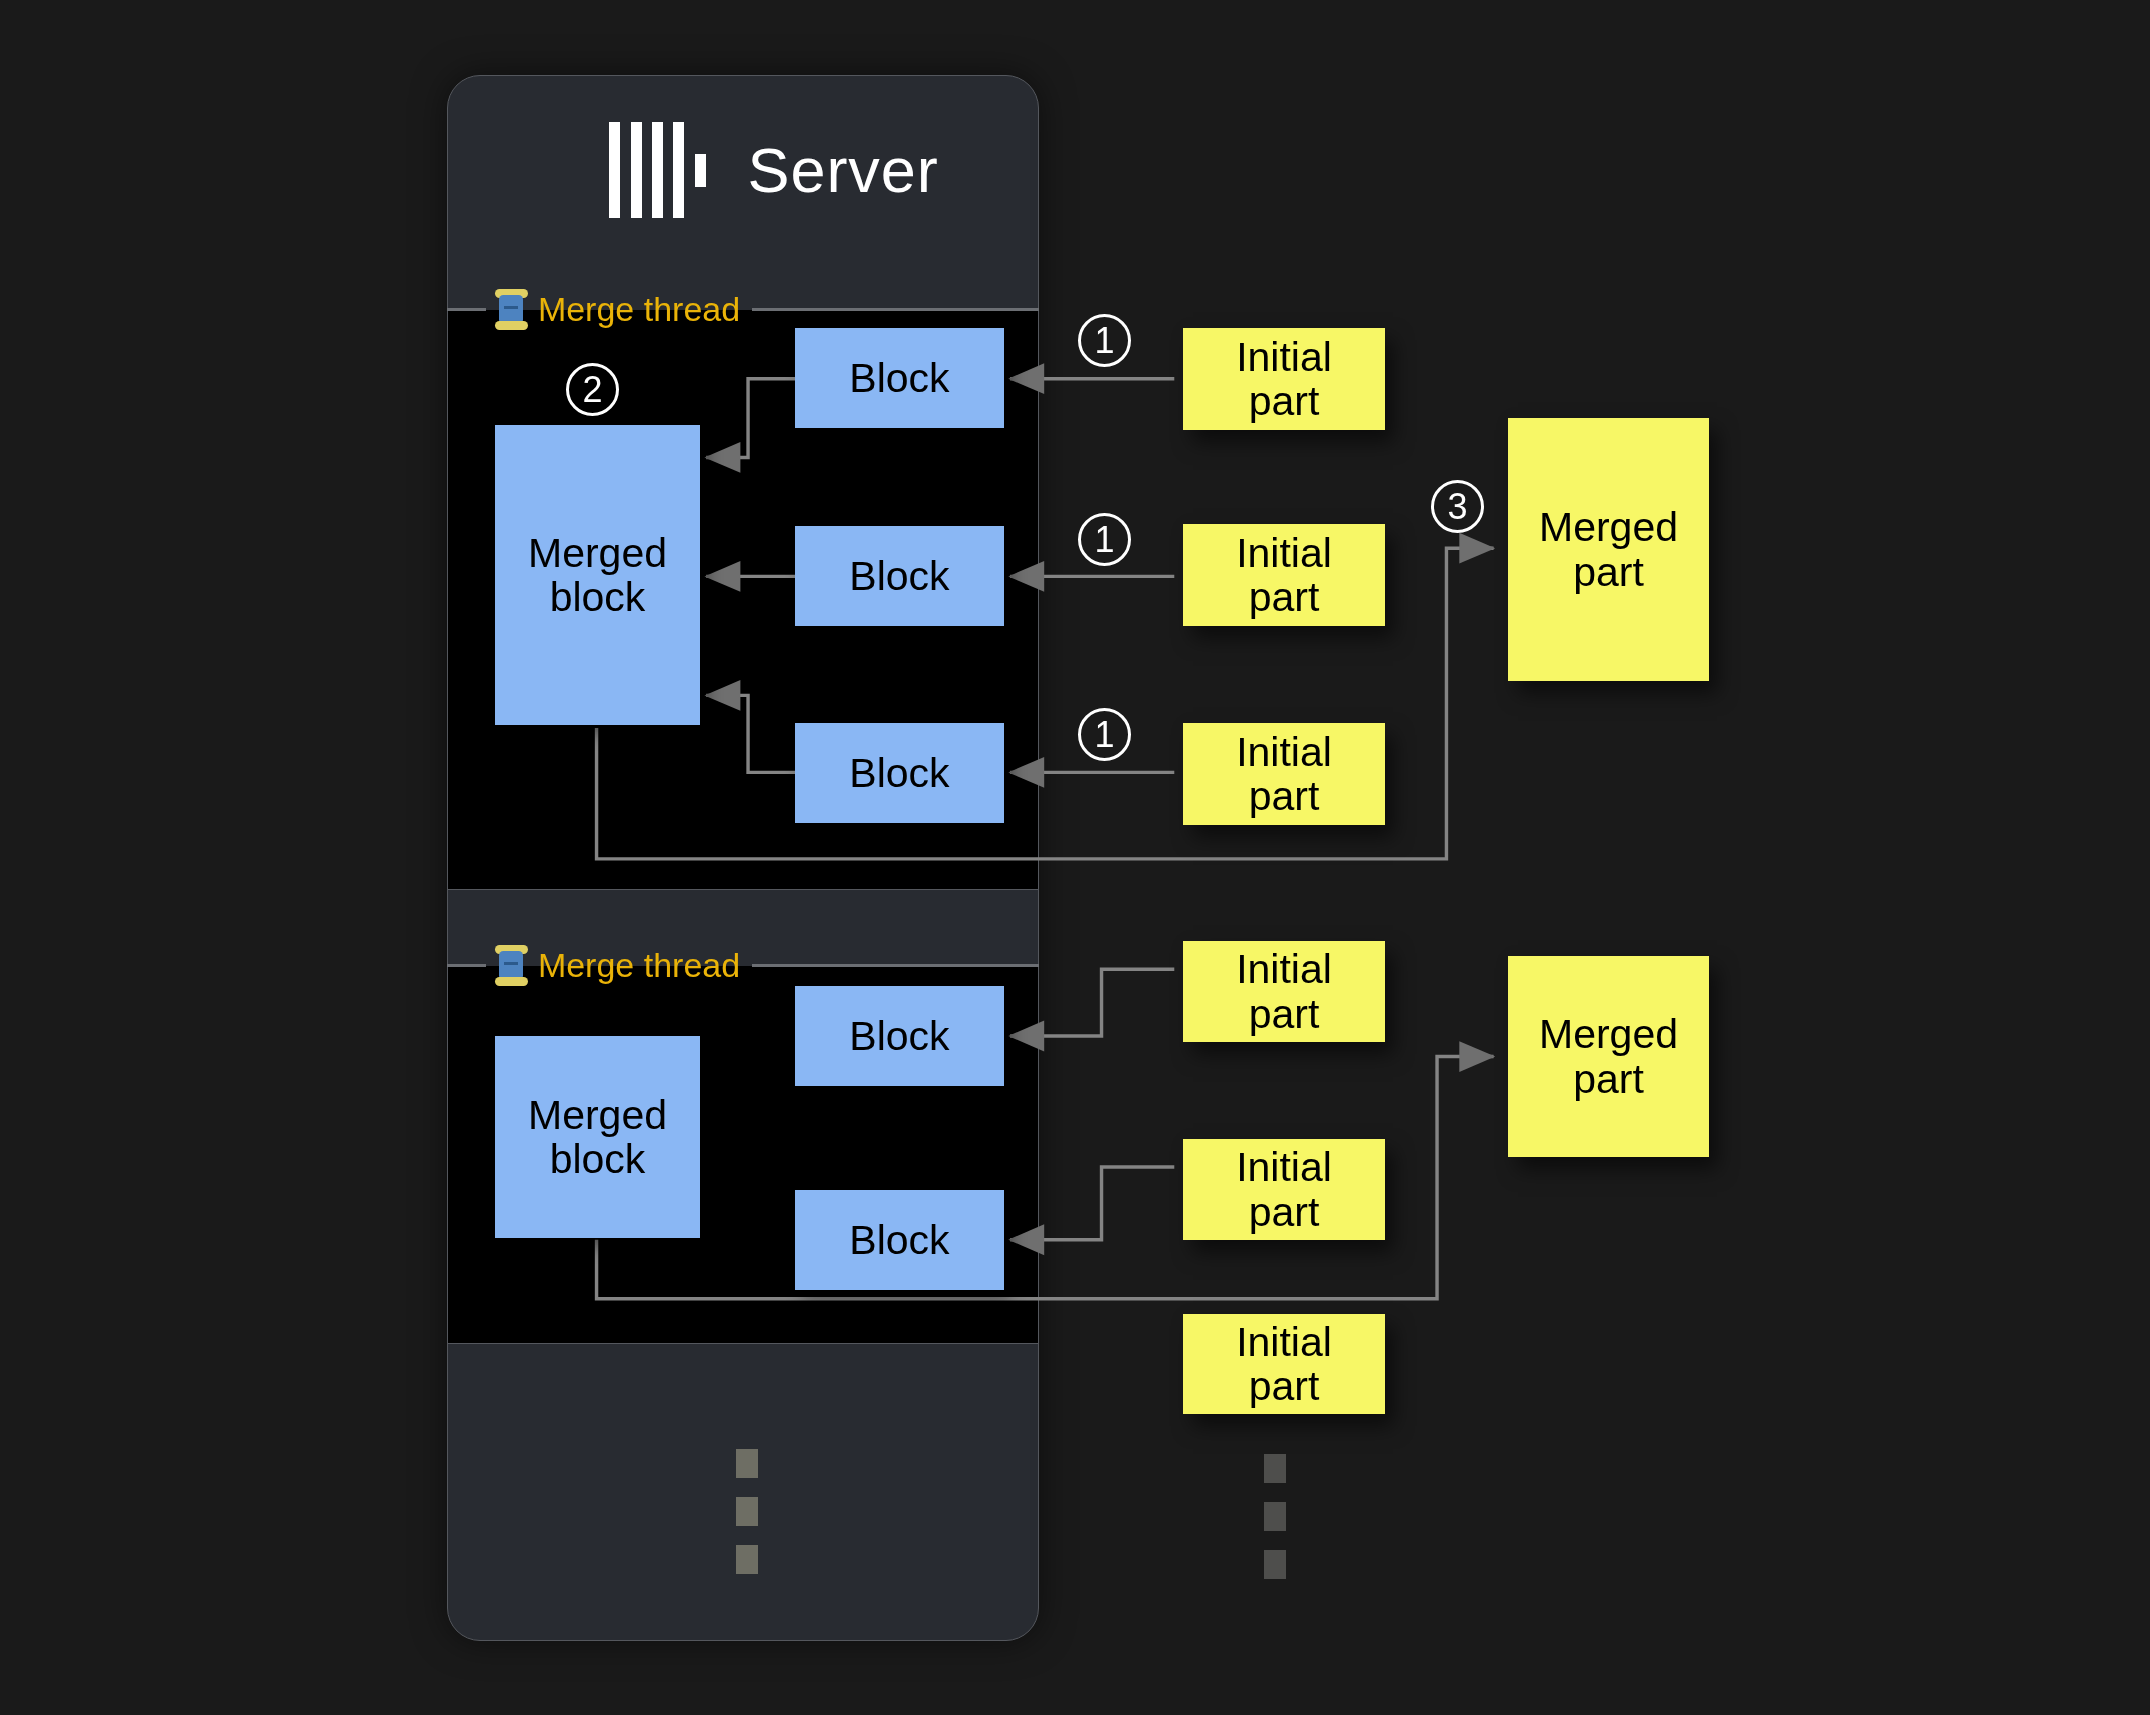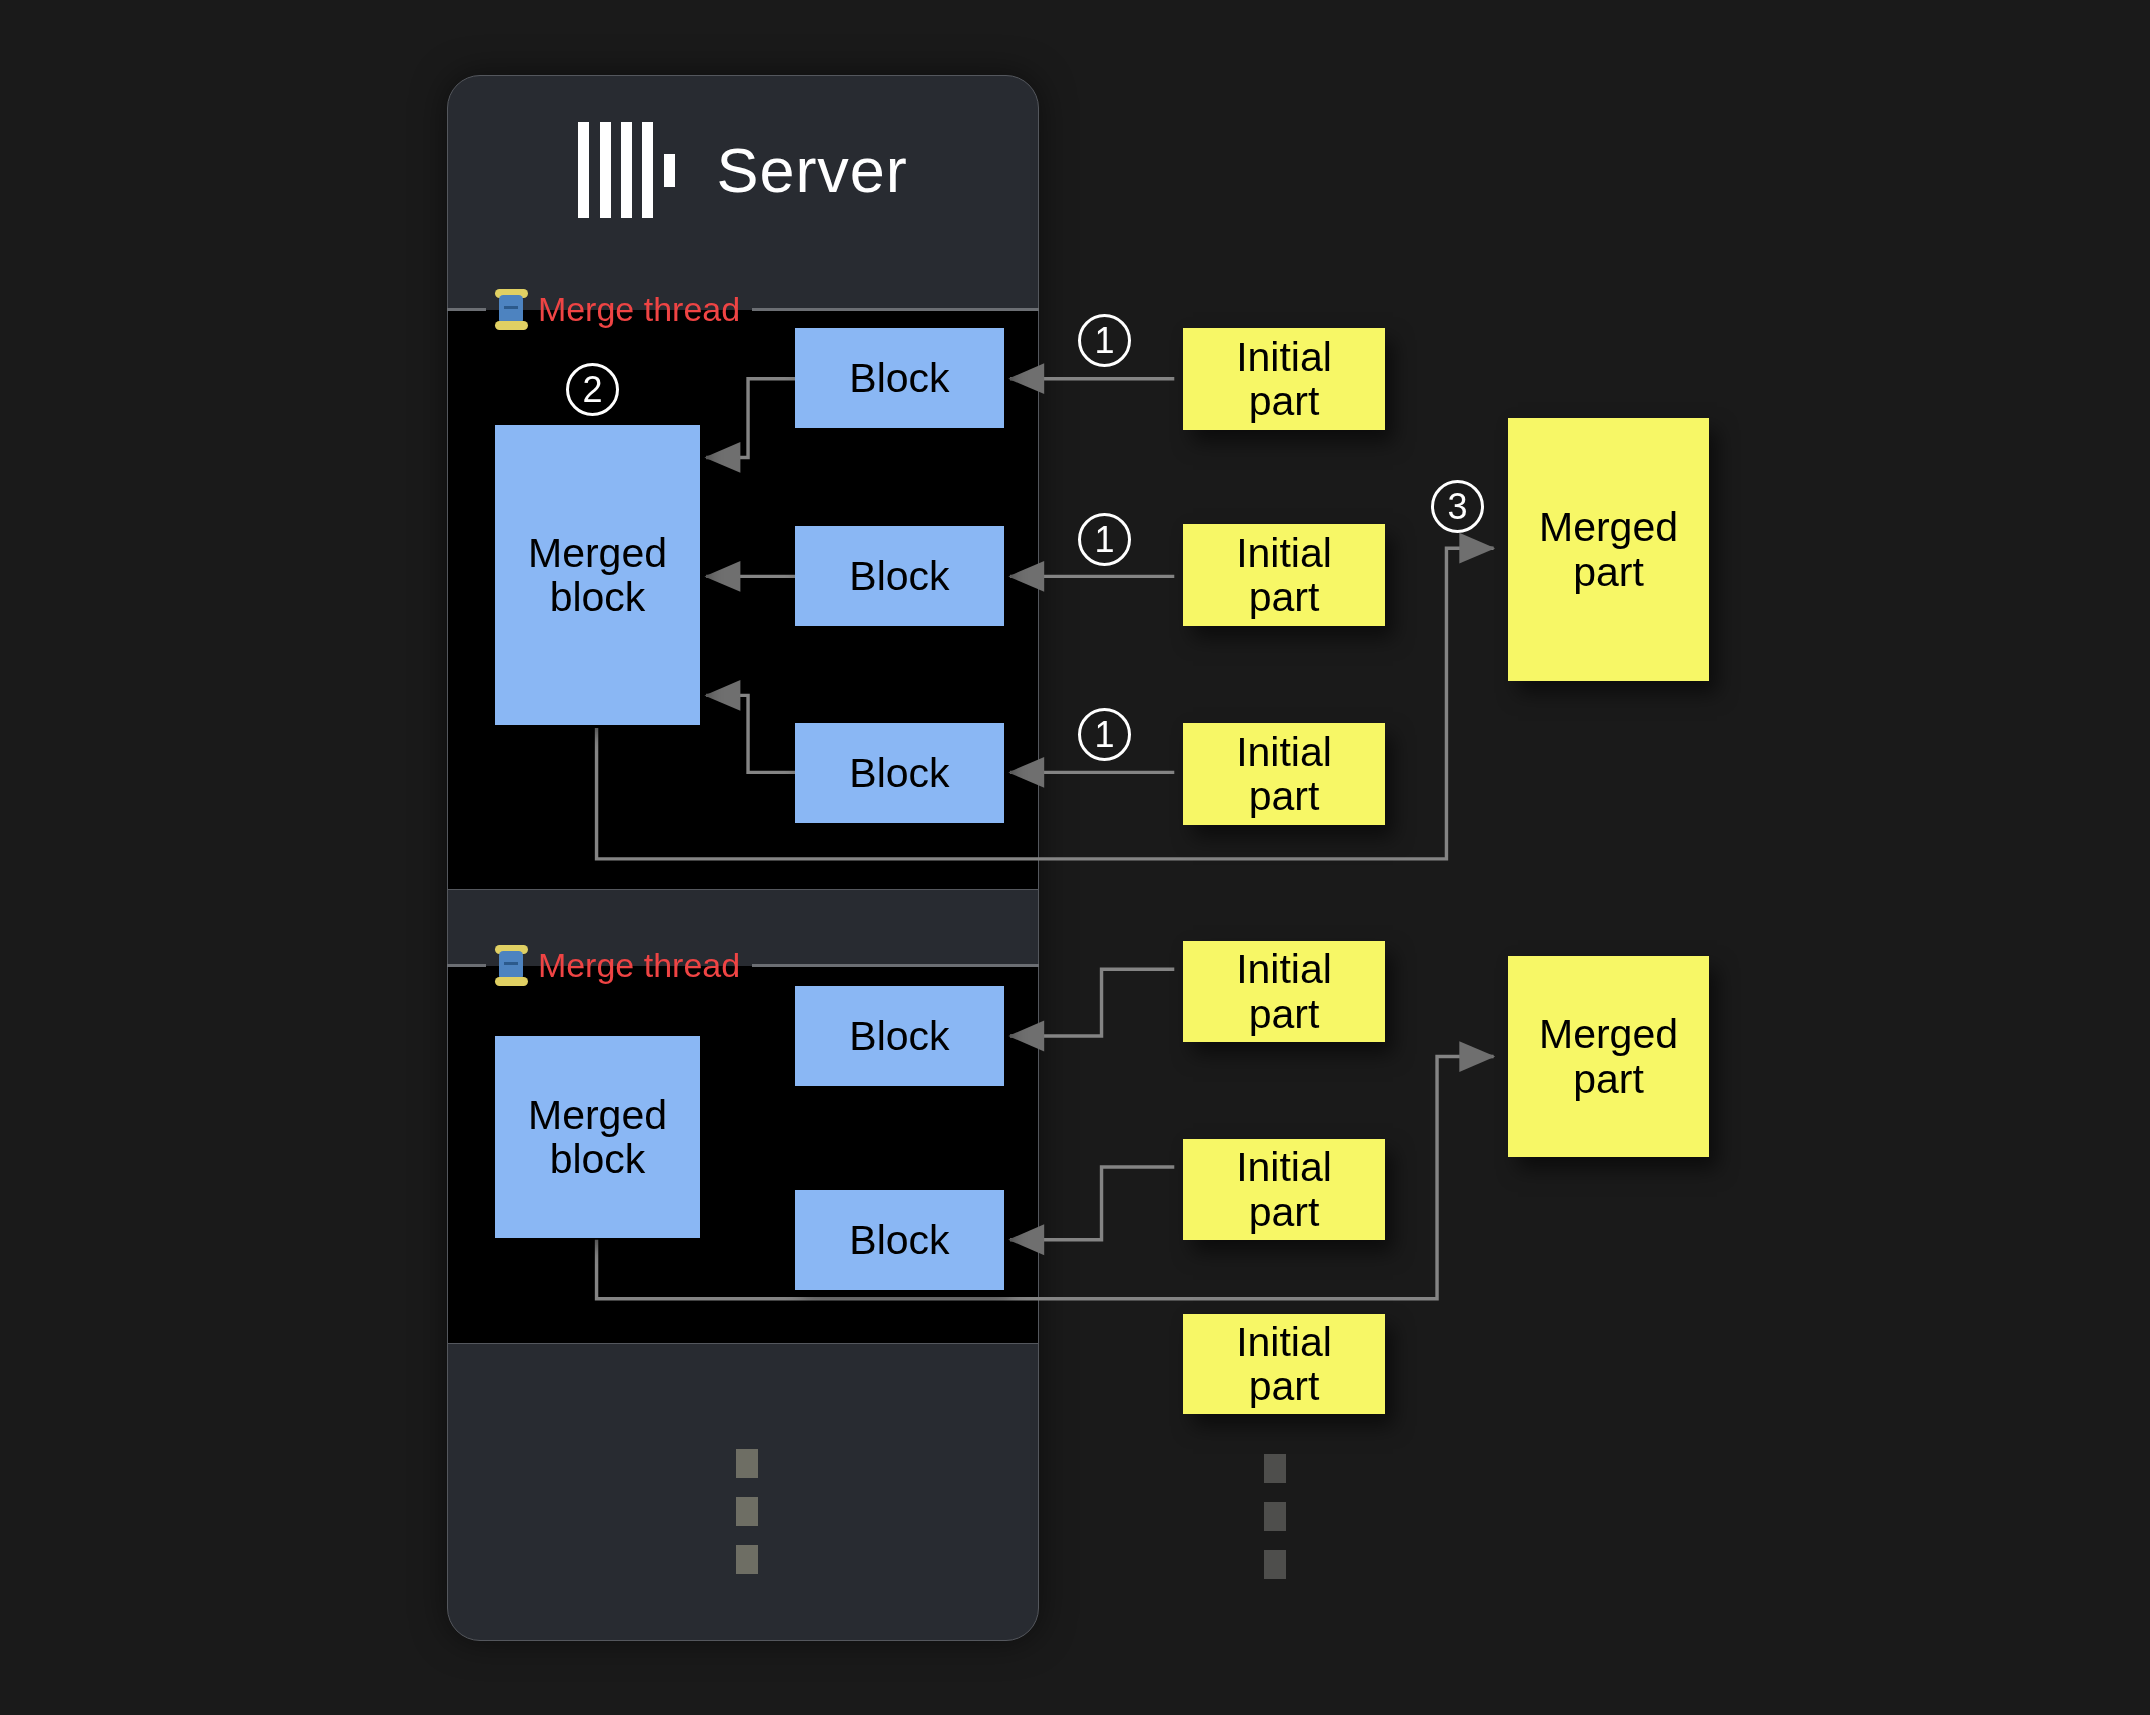--- a/index.html
+++ b/index.html
@@ -3,37 +3,37 @@
 <meta charset="utf-8">
 <style>
   html,body{margin:0;padding:0;background:#141414;}
   #canvas{position:relative;width:2150px;height:1716px;background:#1a1a1a;overflow:hidden;
           font-family:"Liberation Sans",sans-serif;}
   
   .server-panel{position:absolute;left:447px;top:75px;width:592px;height:1566px;
     background:#282b31;border:1.7px solid #54575d;border-radius:33px;box-sizing:border-box;
     box-shadow:0 0 34px rgba(0,0,0,.5);}
   .title-row{position:absolute;left:447px;top:122px;width:592px;height:96px;
-    display:flex;align-items:center;justify-content:center;gap:42px;}
+    display:flex;align-items:center;justify-content:center;gap:42px;padding-left:31px;}
   .ch-logo{display:flex;align-items:center;gap:10.3px;height:96px;}
   .ch-bar{width:11px;height:96px;background:#ffffff;}
   .ch-bar.short{height:33px;}
   .server-title{color:#ffffff;font-size:63px;letter-spacing:0.9px;}
   
   .thread-section{position:absolute;left:447px;width:592px;background:#000000;
     border:1.7px solid #54575d;border-top:none;box-sizing:border-box;}
   #section-1{top:310px;height:580px;}
   #section-2{top:966px;height:378px;}
   
   .legend{position:absolute;left:447px;width:592px;height:39px;display:flex;align-items:center;}
   #legend-1{top:290px;}
   #legend-2{top:946px;}
   .legend-stub{width:39px;height:2.6px;background:#6b6e73;flex:none;}
   .legend-fill{flex:1;height:2.6px;background:#6b6e73;}
-  .legend-text{font-size:34px;color:#ef4444;margin:0 12px 0 10.3px;white-space:nowrap;}
+  .legend-text{font-size:34px;color:#eab308;margin:0 12px 0 10.3px;white-space:nowrap;}
   
   .spool{width:33px;height:41px;position:relative;margin-left:8.6px;flex:none;}
   .spool .sp-body{position:absolute;left:4.3px;right:4.3px;top:6px;bottom:6px;background:#4d83c0;border-radius:4.3px;}
   .spool .sp-cap{position:absolute;left:0;right:0;height:9.4px;background:#e0d063;border-radius:5.1px;}
   .spool .sp-cap.top{top:0;}
   .spool .sp-cap.bot{bottom:0;}
   .spool .sp-line{position:absolute;left:9.4px;right:9.4px;top:17px;height:2.6px;background:#2c5a8c;}
   
   .box{position:absolute;display:flex;align-items:center;justify-content:center;text-align:center;
     color:#000;font-size:41px;line-height:1.08;box-sizing:border-box;padding:0 26px;}

